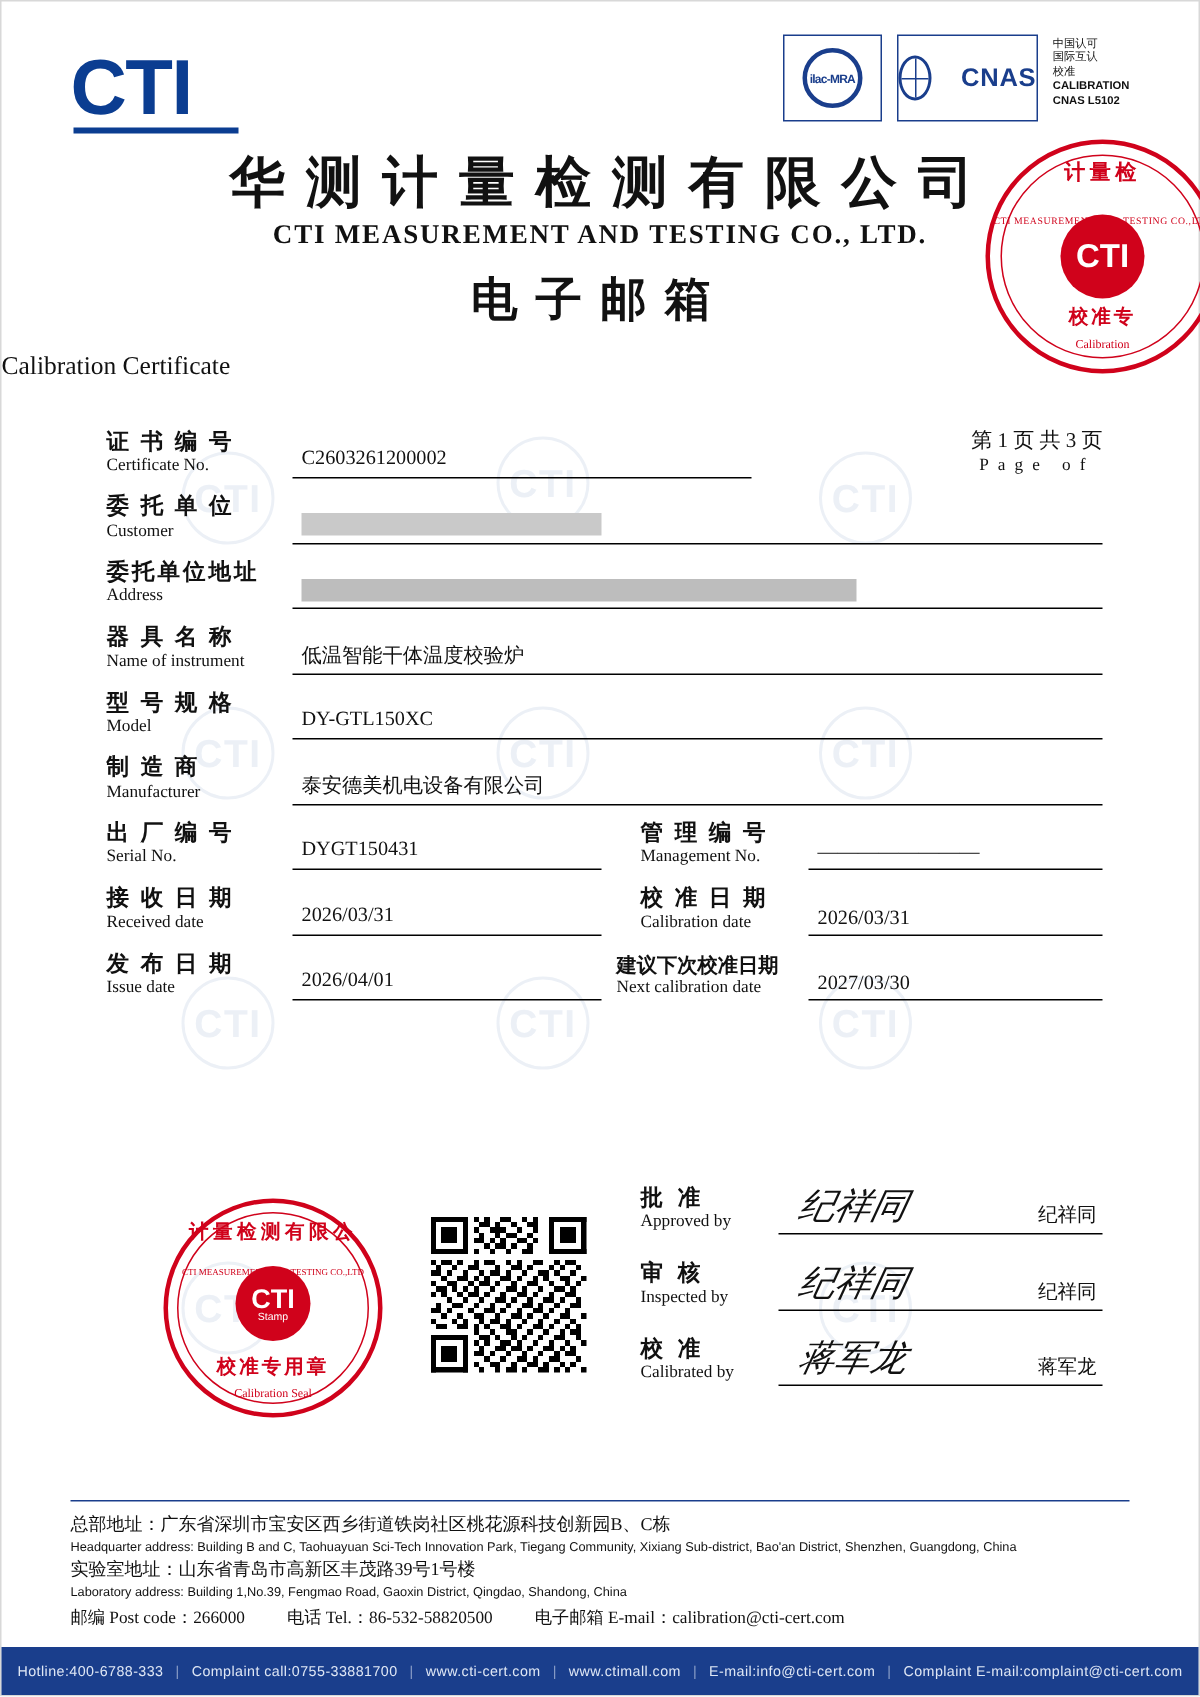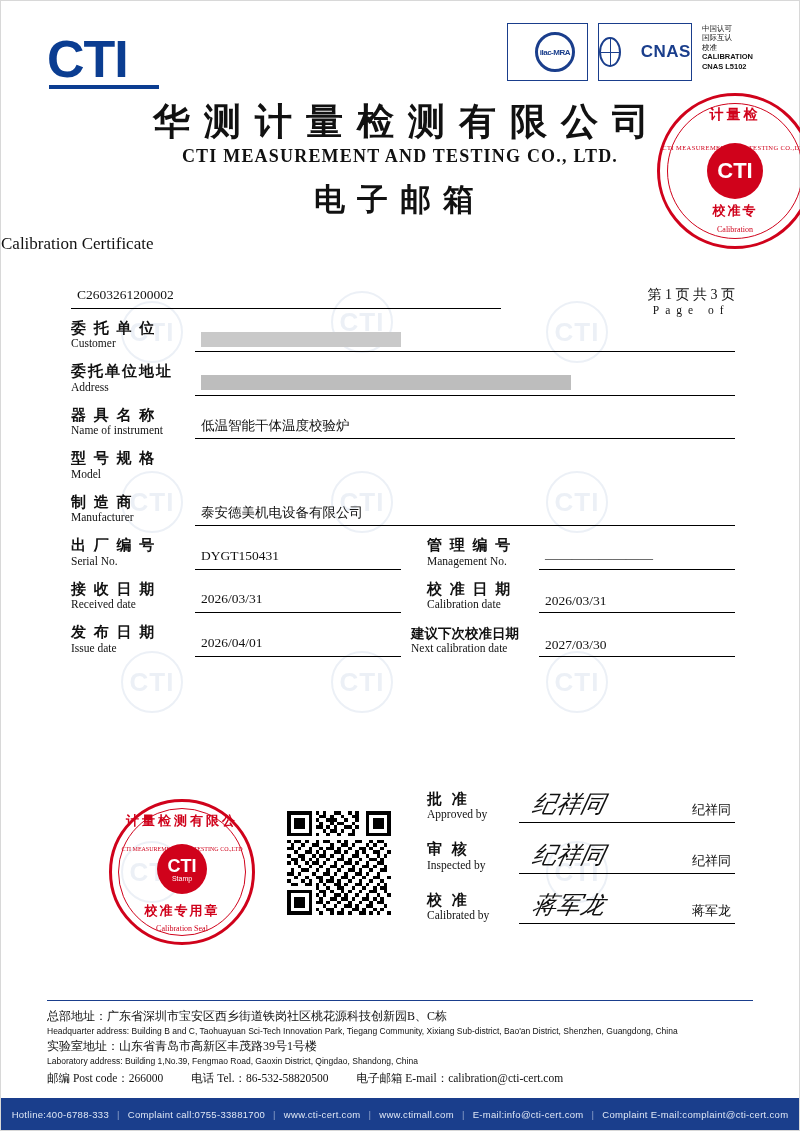--- a/index.html
+++ b/index.html
@@ -47,21 +47,21 @@
   }
 
   .accred{
     position:absolute;right:46px;top:22px;
     display:flex;align-items:flex-start;gap:10px;
   }
   .ilac{
     width:64px;height:56px;
     border:1px solid #1a3e8c;
     display:flex;flex-direction:column;align-items:center;justify-content:center;
-    color:#1a3e8c;font-family:"Liberation Sans", sans-serif;padding-left:15px;
+    color:#1a3e8c;font-family:"Liberation Sans", sans-serif;
   }
   .ilac .ring{
     width:34px;height:34px;border-radius:50%;
     border:3px solid #1a3e8c;
     display:flex;align-items:center;justify-content:center;
     font-size:8px;font-weight:bold;letter-spacing:-.5px;
   }
   .cnas{
     width:92px;height:56px;border:1px solid #1a3e8c;
     display:flex;align-items:center;justify-content:center;gap:20px;
@@ -314,20 +314,24 @@
   </div>
 
   <div class="info">
 
     <div class="pageno">
       <div class="cn">第 1 页 共 3 页</div>
       <div class="en">Page        of</div>
     </div>
 
     <div class="row" style="width:430px;">
+      <div class="lab">
+        <div class="cn">证 书 编 号</div>
+        <div class="en">Certificate No.</div>
+      </div>
       <div class="val">C2603261200002</div>
     </div>
 
     <div class="row">
       <div class="lab">
         <div class="cn">委 托 单 位</div>
         <div class="en">Customer</div>
       </div>
       <div class="val">
         <span class="redact" style="width:200px"></span>
@@ -350,20 +354,21 @@
         <div class="en">Name of instrument</div>
       </div>
       <div class="val">低温智能干体温度校验炉</div>
     </div>
 
     <div class="row">
       <div class="lab">
         <div class="cn">型 号 规 格</div>
         <div class="en">Model</div>
       </div>
+      <div class="val">DY-GTL150XC</div>
     </div>
 
     <div class="row">
       <div class="lab">
         <div class="cn">制 造 商</div>
         <div class="en">Manufacturer</div>
       </div>
       <div class="val">泰安德美机电设备有限公司</div>
     </div>
 

